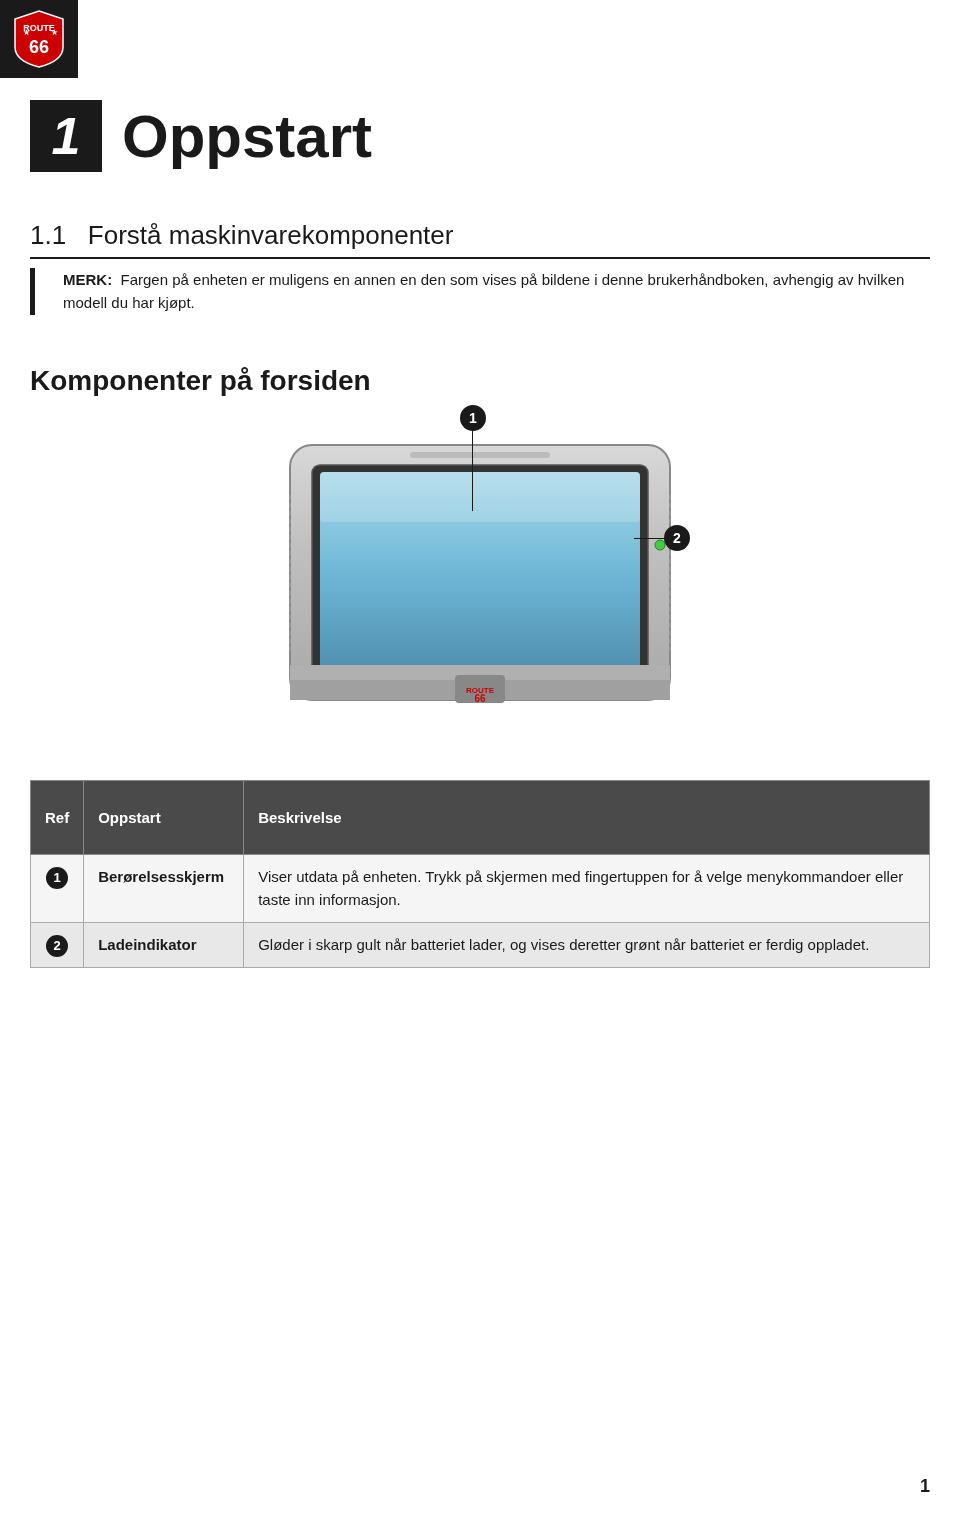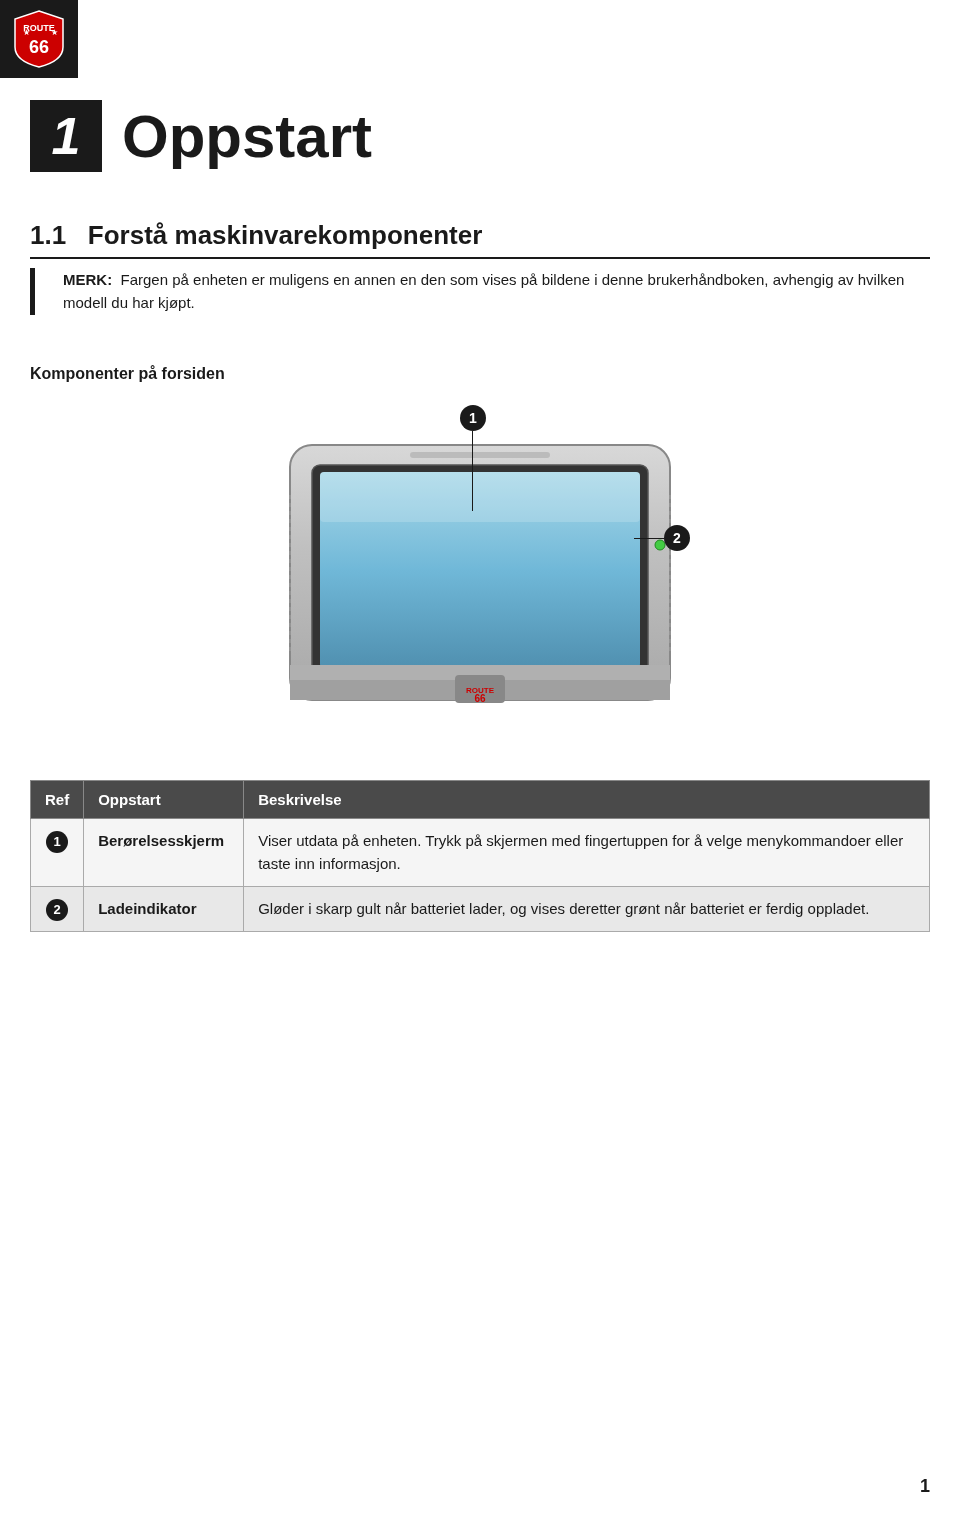--- a/index.html
+++ b/index.html
@@ -60,21 +60,21 @@
       color: #1a1a1a;
     }
 
     
     .section-heading {
       position: absolute;
       top: 220px;
       left: 30px;
       right: 30px;
       font-size: 26px;
-      font-weight: bold;
+      font-weight: normal;
       color: #1a1a1a;
       border-bottom: 2px solid #1a1a1a;
       padding-bottom: 6px;
     }
 
     
     .note-block {
       position: absolute;
       top: 268px;
       left: 30px;
@@ -98,21 +98,21 @@
 
     .note-text strong {
       font-weight: bold;
     }
 
     
     .sub-heading {
       position: absolute;
       top: 365px;
       left: 30px;
-      font-size: 16px;
+      font-size: 28px;
       font-weight: bold;
       color: #1a1a1a;
     }
 
     
     .device-container {
       position: absolute;
       top: 405px;
       left: 50%;
       transform: translateX(-50%);
@@ -183,21 +183,21 @@
       width: 100%;
       border-collapse: collapse;
     }
 
     .info-table thead tr {
       background: #4a4a4a;
       color: #ffffff;
     }
 
     .info-table thead th {
-      padding: 10px 14px;
+      padding: 28px 14px;
       font-size: 15px;
       font-weight: bold;
       text-align: left;
       border: 1px solid #888;
     }
 
     .info-table tbody tr {
       vertical-align: top;
     }
 

